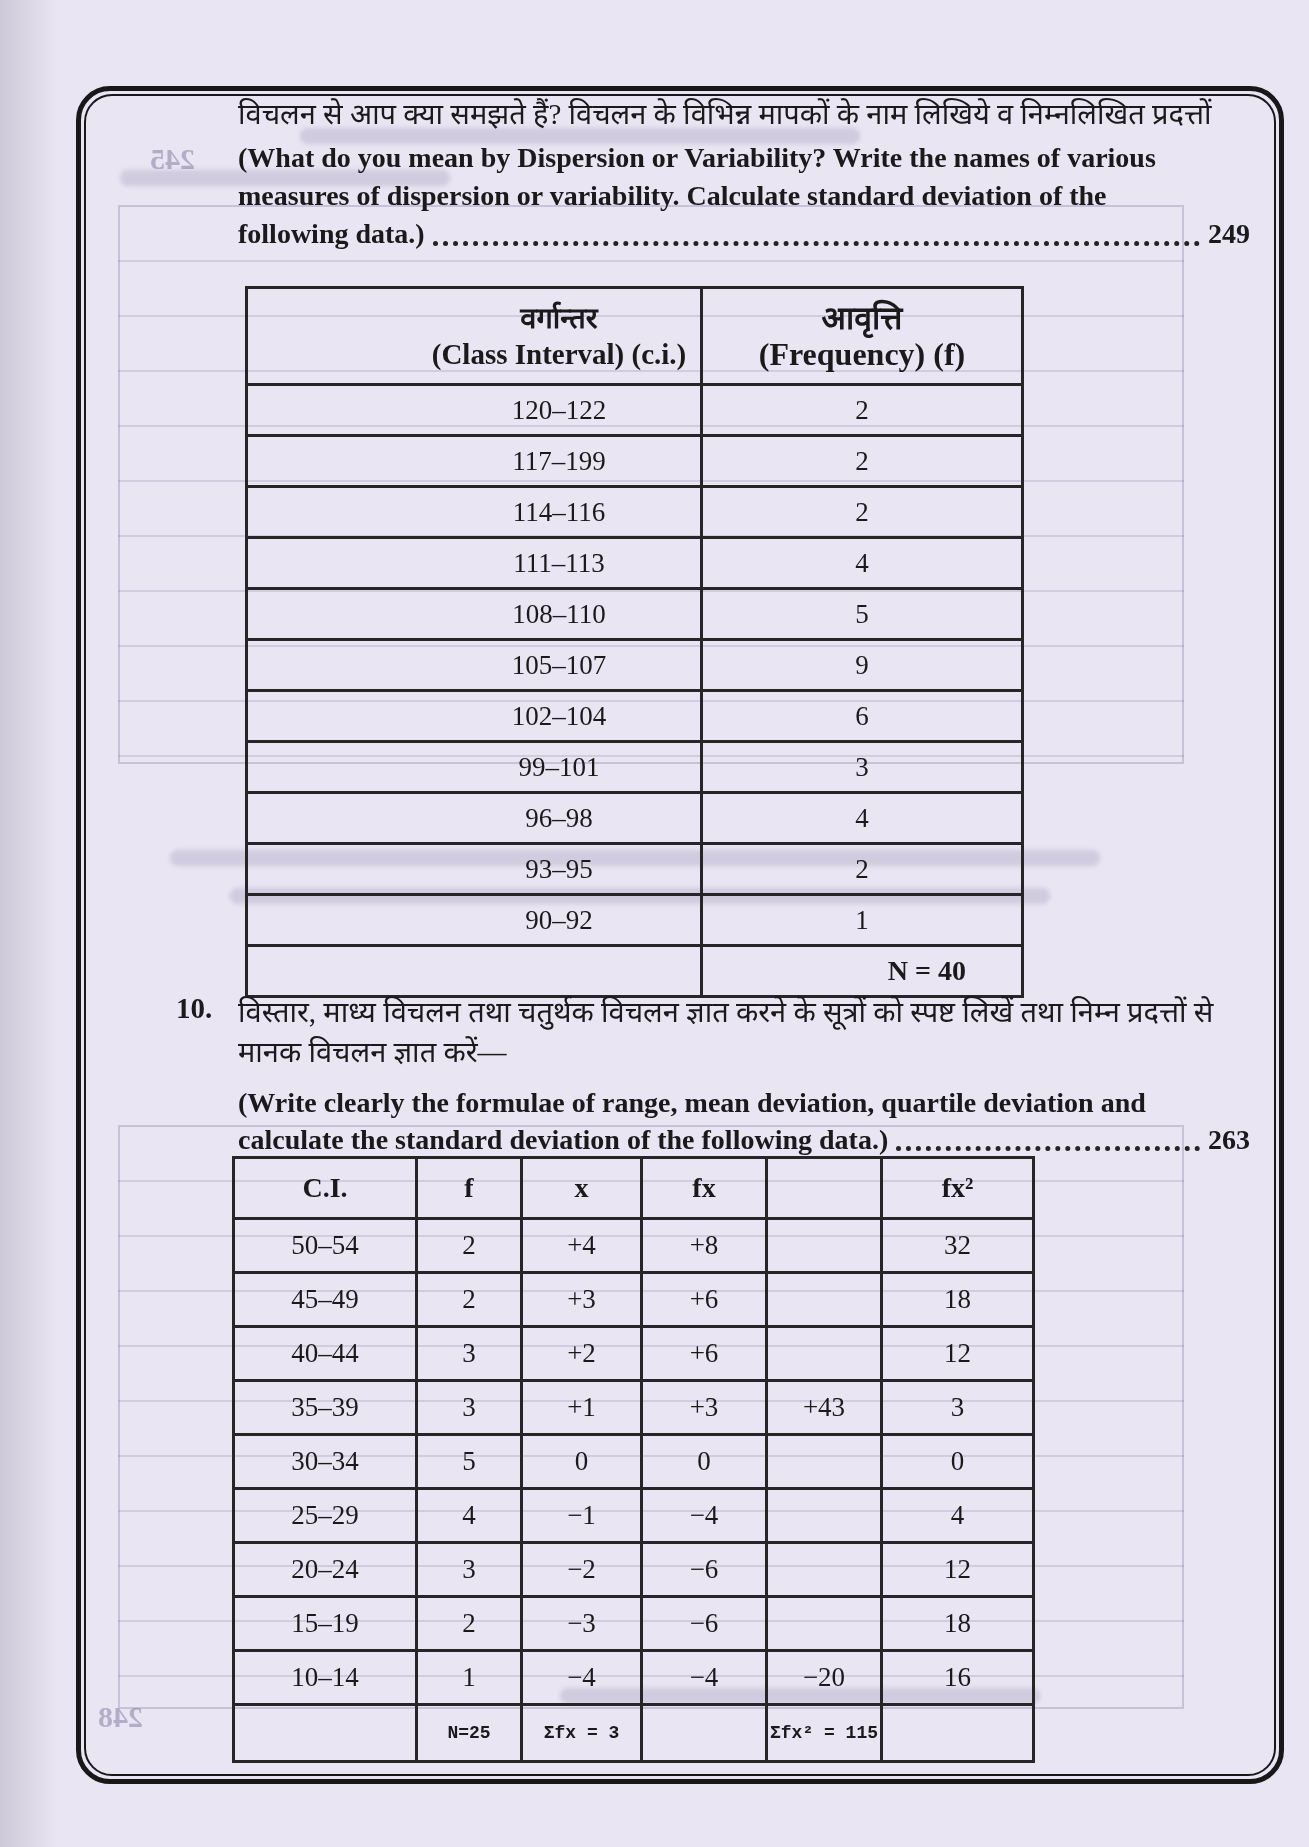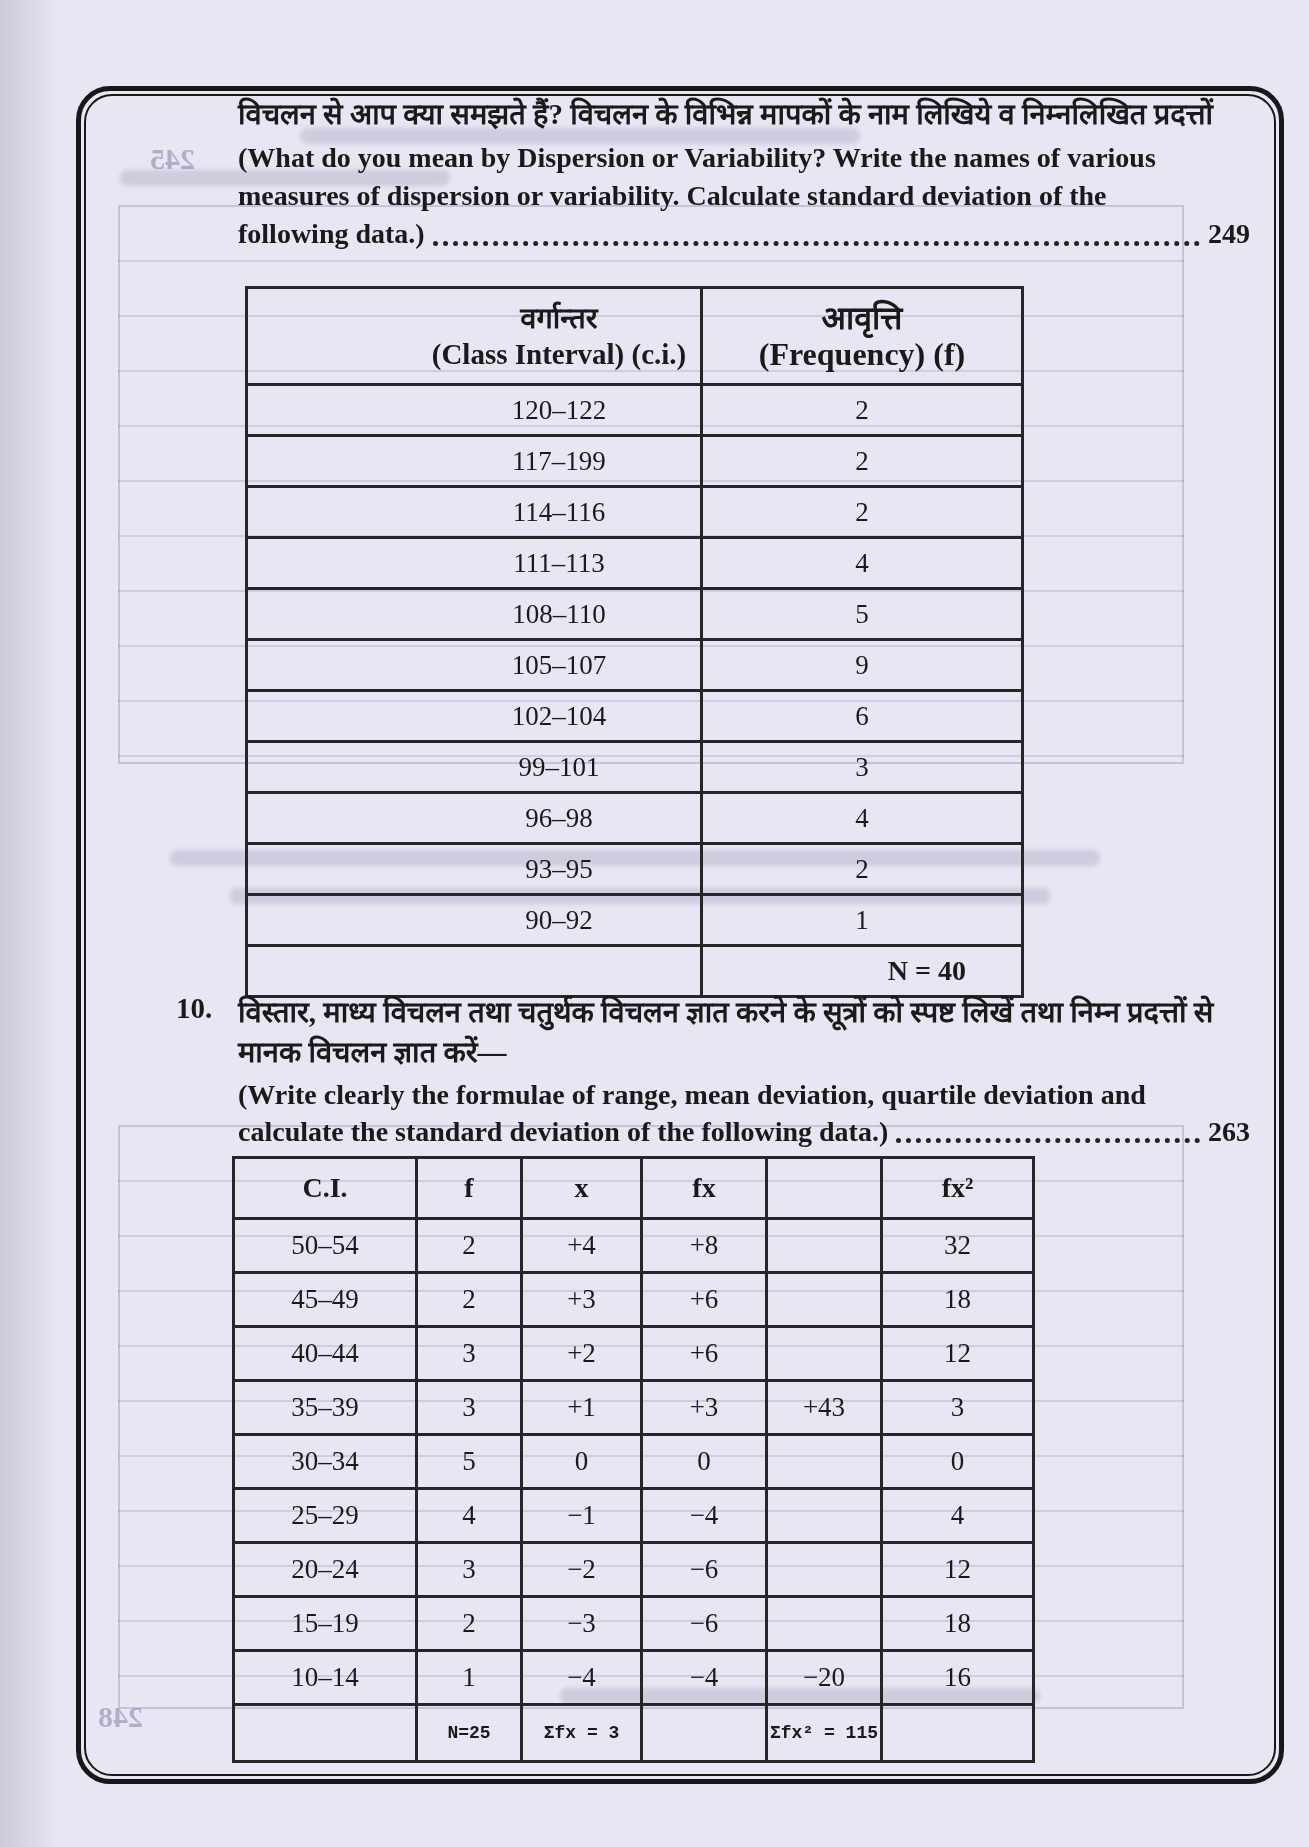--- a/index.html
+++ b/index.html
@@ -37,21 +37,21 @@
   .frame{
     position:absolute;left:76px;top:86px;width:1198px;height:1688px;
     border:5px solid #181818;border-radius:34px;z-index:1;pointer-events:none;
   }
   .frame::after{
     content:"";position:absolute;inset:3px;
     border:2px solid #181818;border-radius:28px;
   }
   
   .qblock{position:absolute;left:238px;width:1012px;z-index:2;}
-  .hindi{font-weight:700;font-size:29px;line-height:40px;}
+  .hindi{font-weight:400;font-size:29px;line-height:40px;}
   .english{font-weight:700;font-size:28px;line-height:38px;margin-top:5px;}
   .leaderline{display:flex;align-items:flex-end;}
   .dots{flex:1;margin:0 8px 7px 8px;border-bottom:5px dotted #242424;height:1px;}
   .pageref{font-weight:700;}
   .qnum{position:absolute;left:176px;top:992px;font-weight:700;font-size:29px;z-index:2;font-family:Liberation Serif, serif;}
   
   table{border-collapse:collapse;position:absolute;z-index:2;table-layout:fixed;}
   td,th{border:3px solid #262626;padding:0;font-size:27px;}
   
   #table1{left:245px;top:286px;width:776px;}
@@ -168,21 +168,21 @@
         <td class="t1-ci"></td>
         <td class="t1-total">N = 40</td>
       </tr>
     </tbody>
   </table>
 
   <div class="qnum">10.</div>
   <div class="qblock" style="top:992px;">
     <div class="hindi">विस्तार, माध्य विचलन तथा चतुर्थक विचलन ज्ञात करने के सूत्रों को स्पष्ट लिखें तथा निम्न प्रदत्तों से</div>
     <div class="hindi">मानक विचलन ज्ञात करें—</div>
-    <div class="english" style="line-height:37px;margin-top:4px;">
+    <div class="english" style="line-height:37px;margin-top:12px;">
       <div>(Write clearly the formulae of range, mean deviation, quartile deviation and</div>
       <div class="leaderline">
         <span>calculate the standard deviation of the following data.)</span>
         <span class="dots"></span>
         <span class="pageref">263</span>
       </div>
     </div>
   </div>
 
   <table id="table2">

